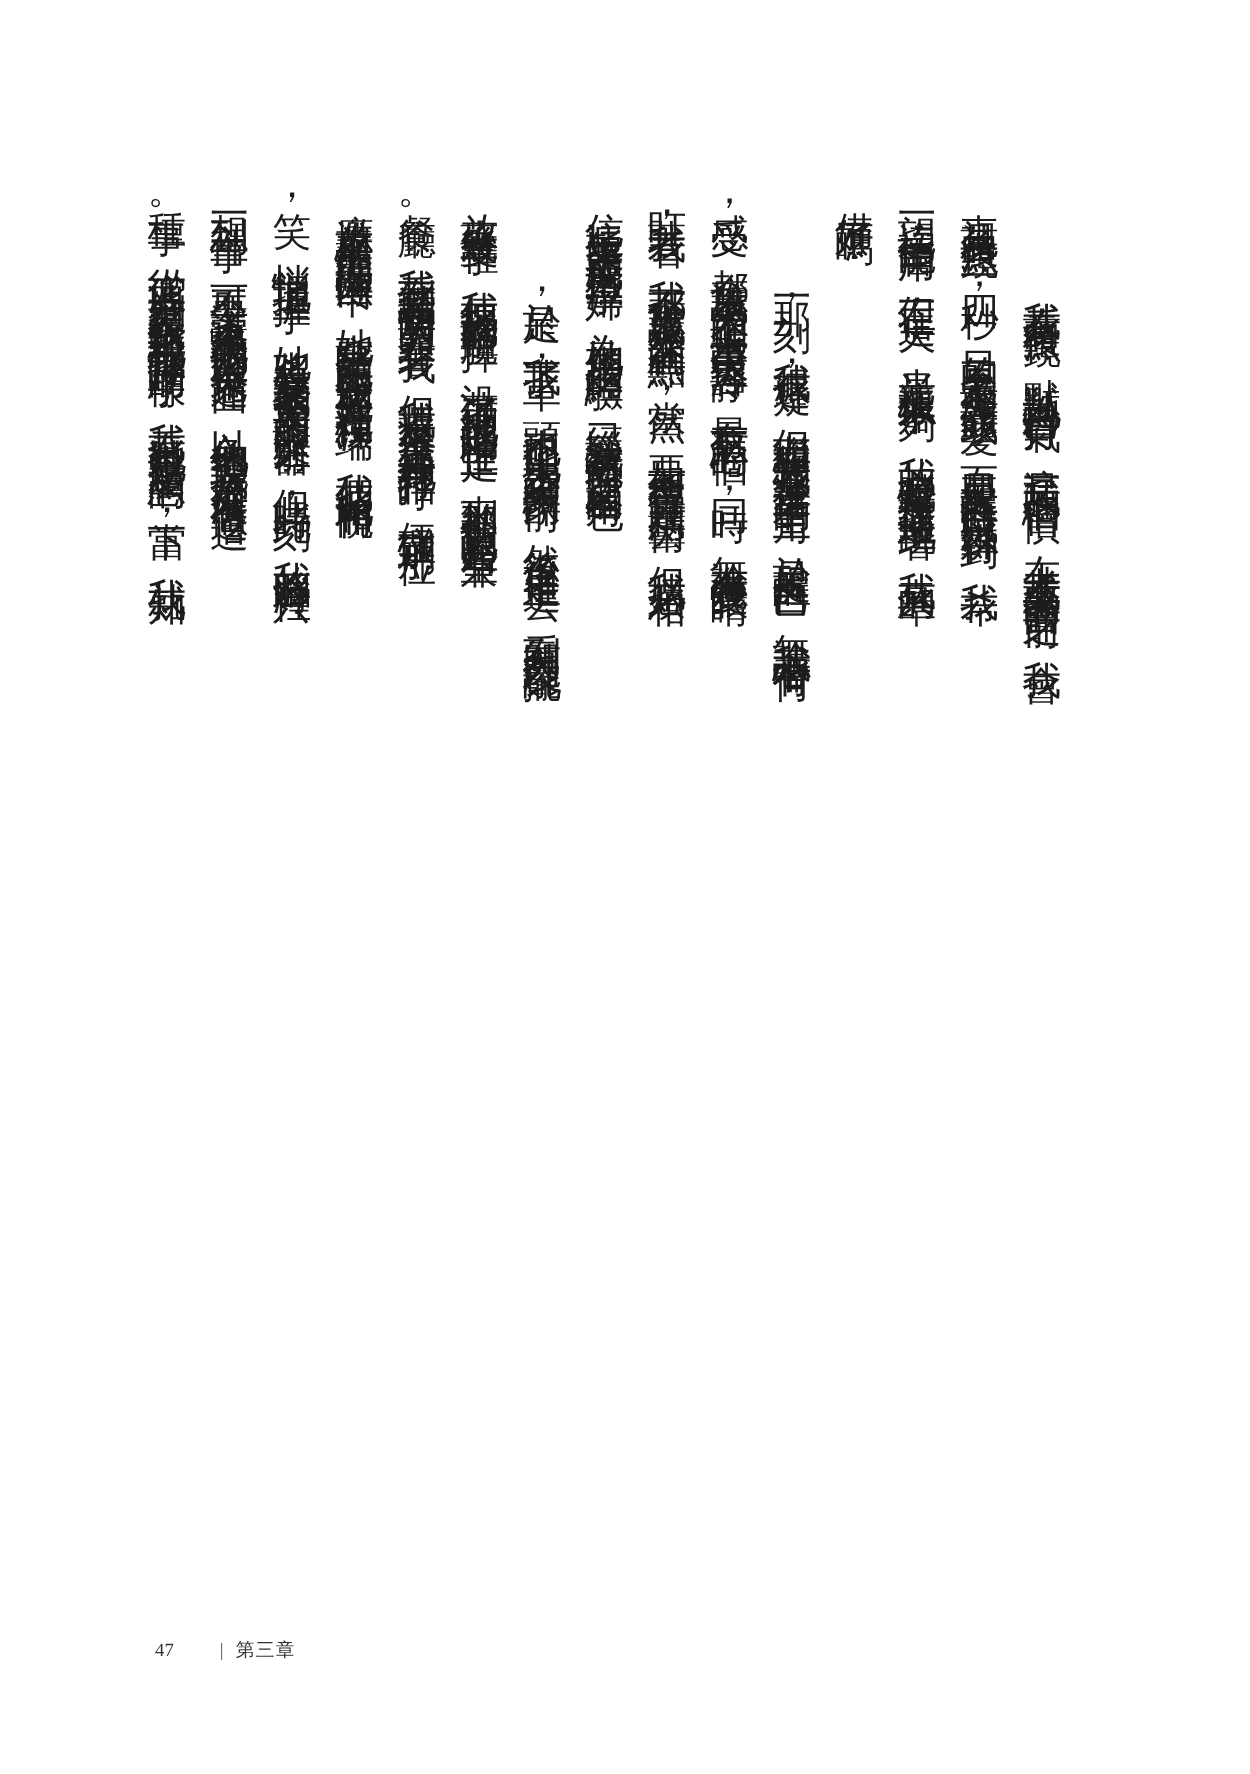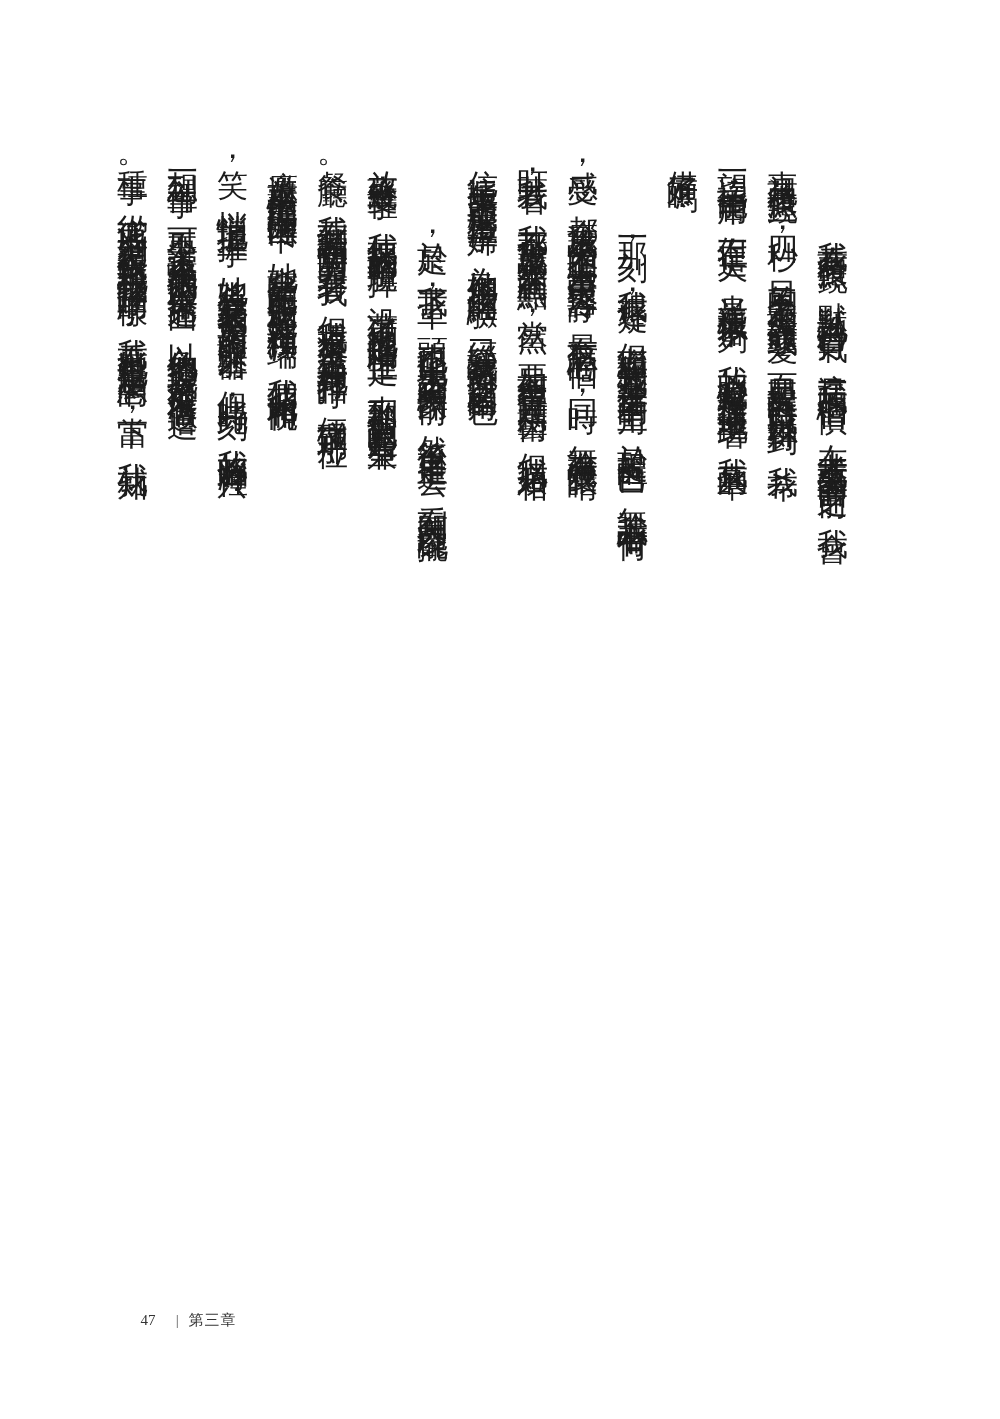--- a/index.html
+++ b/index.html
@@ -43,21 +43,20 @@
       top: 1311px;
       left: 124px;
       font-size: 15px;
       color: #333333;
       font-family: "Liberation Serif", "DejaVu Serif", serif;
       white-space: nowrap;
     }
     .page-number {
       display: inline-block;
       width: 48px;
-      text-align: center;
     }
     .divider {
       display: inline-block;
       margin-right: 6px;
       color: #555555;
     }
     .chapter-title {
       display: inline-block;
       letter-spacing: 1px;
     }

